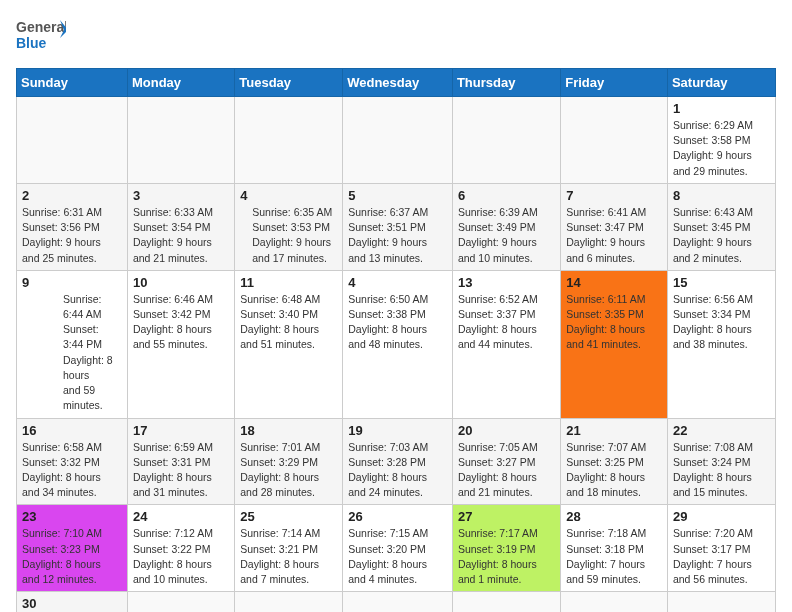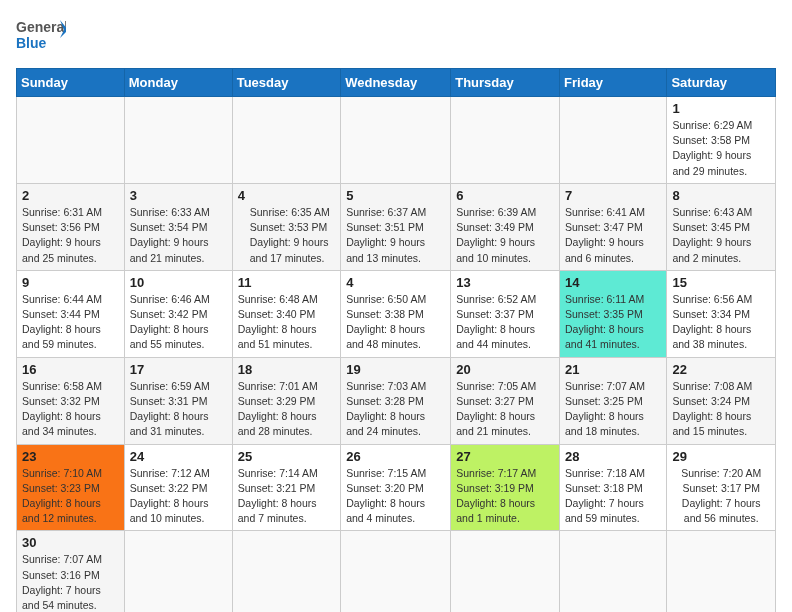--- a/index.html
+++ b/index.html
@@ -171,21 +171,21 @@
           <span class="day-number">8</span>
           <div class="day-info" style="white-space: pre-line;">Sunrise: 6:43 AM
 Sunset: 3:45 PM
 Daylight: 9 hours
 and 2 minutes.</div>
         </td>
       </tr>
       <tr>
         <td style="background: rgb(255, 255, 255);">
           <span class="day-number">9</span>
-          <div class="day-info" style="white-space: pre-line;">Sunrise: 6:44 AM
+          <div class="day-info" style="white-space: pre-line; margin-left: 41px;">Sunrise: 6:44 AM
 Sunset: 3:44 PM
 Daylight: 8 hours
 and 59 minutes.</div>
         </td>
         <td style="background: rgb(255, 255, 255);">
           <span class="day-number">10</span>
           <div class="day-info" style="white-space: pre-line;">Sunrise: 6:46 AM
 Sunset: 3:42 PM
 Daylight: 8 hours
 and 55 minutes.</div>
@@ -204,21 +204,21 @@
 Daylight: 8 hours
 and 48 minutes.</div>
         </td>
         <td style="background: rgb(255, 255, 255); margin-top: 13px;">
           <span class="day-number">13</span>
           <div class="day-info" style="white-space: pre-line;">Sunrise: 6:52 AM
 Sunset: 3:37 PM
 Daylight: 8 hours
 and 44 minutes.</div>
         </td>
-        <td style="background: #5eead4;">
+        <td style="background: #f97316;">
           <span class="day-number">14</span>
           <div class="day-info" style="white-space: pre-line;">Sunrise: 6:11 AM
 Sunset: 3:35 PM
 Daylight: 8 hours
 and 41 minutes.</div>
         </td>
         <td style="background: rgb(255, 255, 255);">
           <span class="day-number">15</span>
           <div class="day-info" style="white-space: pre-line;">Sunrise: 6:56 AM
 Sunset: 3:34 PM
@@ -271,21 +271,21 @@
         </td>
         <td style="background: rgb(245, 245, 245);">
           <span class="day-number">22</span>
           <div class="day-info" style="white-space: pre-line;">Sunrise: 7:08 AM
 Sunset: 3:24 PM
 Daylight: 8 hours
 and 15 minutes.</div>
         </td>
       </tr>
       <tr>
-        <td style="background: #f97316;">
+        <td style="background: #d946ef;">
           <span class="day-number">23</span>
           <div class="day-info" style="white-space: pre-line;">Sunrise: 7:10 AM
 Sunset: 3:23 PM
 Daylight: 8 hours
 and 12 minutes.</div>
         </td>
         <td style="background: rgb(255, 255, 255);">
           <span class="day-number">24</span>
           <div class="day-info" style="white-space: pre-line;">Sunrise: 7:12 AM
 Sunset: 3:22 PM
@@ -315,21 +315,21 @@
         </td>
         <td style="background: rgb(255, 255, 255);">
           <span class="day-number">28</span>
           <div class="day-info" style="white-space: pre-line;">Sunrise: 7:18 AM
 Sunset: 3:18 PM
 Daylight: 7 hours
 and 59 minutes.</div>
         </td>
         <td style="background: rgb(255, 255, 255);">
           <span class="day-number">29</span>
-          <div class="day-info" style="white-space: pre-line; text-align: center;">Sunrise: 7:20 AM
+          <div class="day-info" style="white-space: pre-line;">Sunrise: 7:20 AM
 Sunset: 3:17 PM
 Daylight: 7 hours
 and 56 minutes.</div>
         </td>
       </tr>
       <tr>
         <td style="background: rgb(245, 245, 245);">
           <span class="day-number">30</span>
           <div class="day-info" style="white-space: pre-line;">Sunrise: 7:07 AM
 Sunset: 3:16 PM

